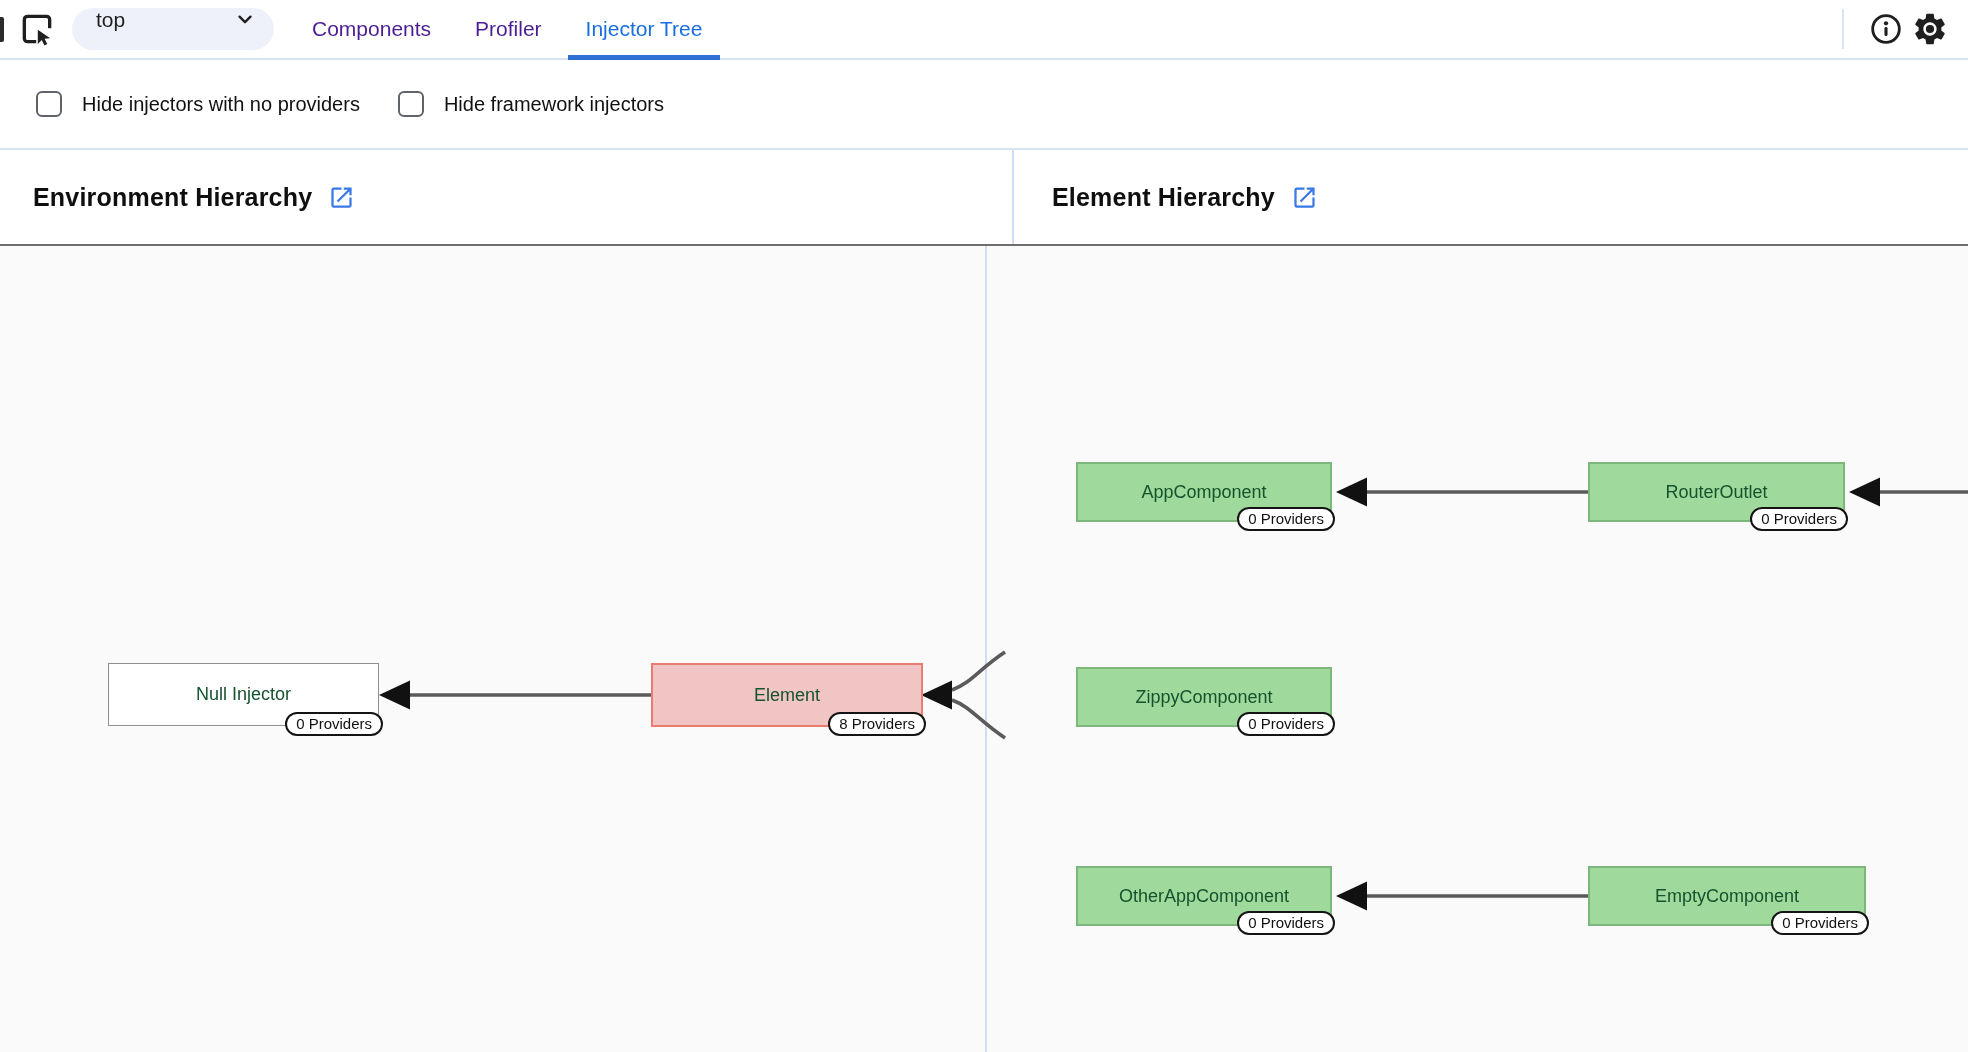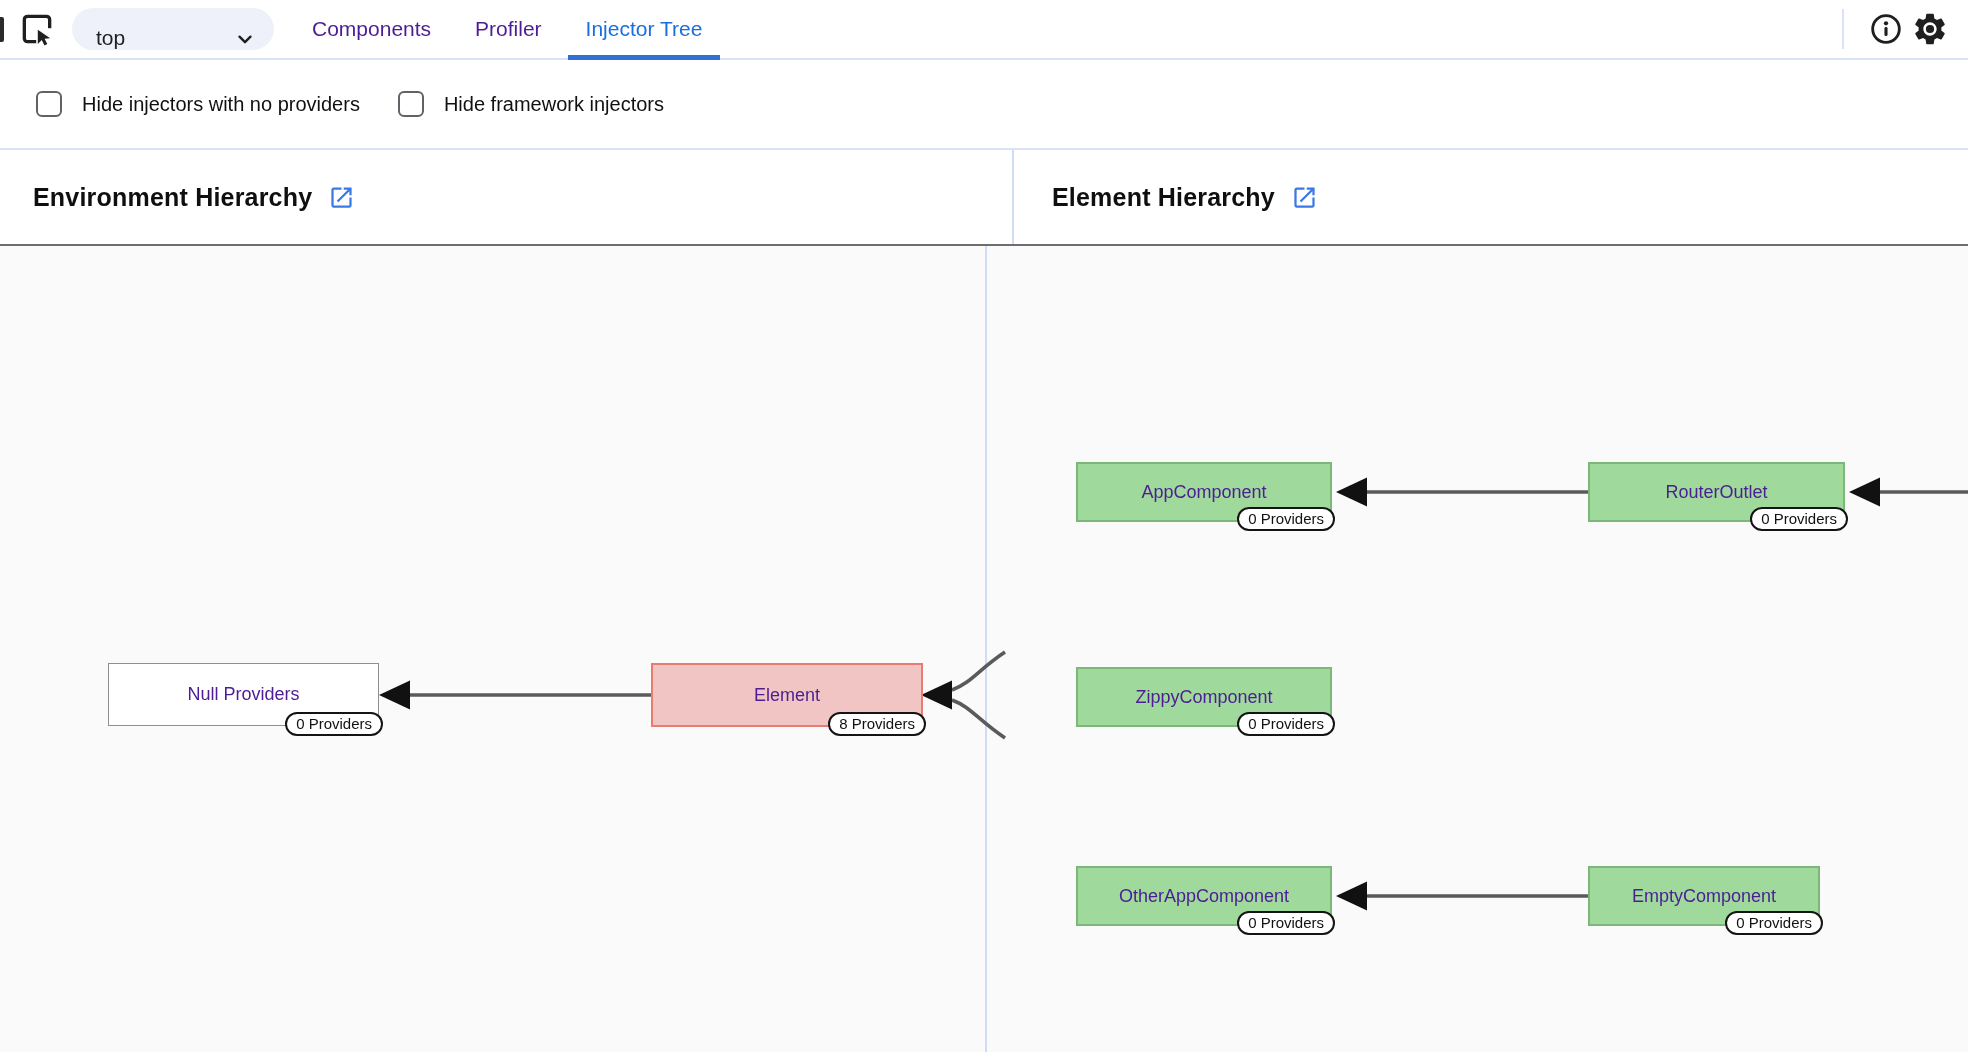--- a/index.html
+++ b/index.html
@@ -7,21 +7,21 @@
     font-family:"Liberation Sans", sans-serif; color:#202124; }
   #app { width:1968px; height:1052px; display:flex; flex-direction:column; }
 
   
   .toolbar { height:60px; display:flex; align-items:center;
     border-bottom:2px solid #d9e3f8; background:#fff; position:relative; }
   .clipped-sliver { width:4px; height:25px; background:#2b2b2b; border-radius:0 2px 2px 0; }
   .inspect-btn { width:40px; height:40px; margin-left:13px; display:flex;
     align-items:center; justify-content:center; cursor:pointer; }
   .frame-pill { margin-left:15px; width:202px; height:42px; border-radius:21px;
-    background:#eef1fa; display:flex; align-items:flex-end; padding:0 18px 0 24px;
+    background:#eef1fa; display:flex; align-items:flex-start; padding:0 18px 0 24px;
     cursor:pointer; }
   .frame-pill .val { font-size:21px; color:#1f1f1f; flex:1; }
   .tabs { display:flex; height:100%; margin-left:20px; }
   .tab { height:100%; display:flex; align-items:center; padding:0 18px;
     margin-right:8px; font-size:21px; color:#4c1d95; position:relative; cursor:pointer; }
   .tab.active { color:#1a6fe0; font-weight:500; }
   .tab.active .underline { position:absolute; left:0; right:0; bottom:-2px;
     height:5px; background:#2f6fd6; }
   .toolbar-right { margin-left:auto; display:flex; align-items:center;
     padding-right:16px; }
@@ -49,21 +49,21 @@
   .open-link { margin-left:16px; width:27px; height:27px; display:flex;
     align-items:center; justify-content:center; cursor:pointer; }
 
   
   .graph-row { position:relative; flex:1; background:#fafafa; overflow:hidden; }
   .graph-vdiv { position:absolute; left:985px; top:0; width:2px; height:100%;
     background:#cfdcf5; }
   #edge-layer { position:absolute; left:0; top:0; width:1968px; height:806px; }
   .node { position:absolute; display:flex; align-items:center; justify-content:center;
     cursor:pointer; }
-  .node .nlabel { font-size:18px; color:#4c1d95; }
+  .node .nlabel { font-size:18px; color:#14532d; }
   .node .badge { position:absolute; right:-5px; bottom:-11px; background:#fff;
     border:2px solid #141414; border-radius:13px; font-size:15px; color:#111;
     padding:1px 9px 2px 9px; white-space:nowrap; }
   .node.type-null        { background:#ffffff; border:1.5px solid #8f8f8f; }
   .node.type-environment { background:#f1c5c3; border:2px solid #e97b71; }
   .node.type-element     { background:#9fd99b; border:2px solid #7cb87a; }
 </style>
 </head>
 <body>
 
@@ -161,21 +161,21 @@
         <line x1="1879" y1="246" x2="1968" y2="246" stroke="#5a5a5a" stroke-width="3.6"></line>
         <polygon points="1849,246 1880,231.5 1880,260.5" fill="#111111"></polygon>
         <line x1="1366" y1="650" x2="1588" y2="650" stroke="#5a5a5a" stroke-width="3.6"></line>
         <polygon points="1336,650 1367,635.5 1367,664.5" fill="#111111"></polygon>
         <path d="M 1005 406 C 978 424 971 437 952 444" fill="none" stroke="#5a5a5a" stroke-width="3.6"></path>
         <path d="M 1005 492 C 978 474 971 461 952 454" fill="none" stroke="#5a5a5a" stroke-width="3.6"></path>
         <polygon points="921,449 952,434.5 952,463.5" fill="#111111"></polygon>
       </svg>
 
   <div class="node type-null" style="left: 108px; top: 417px; width: 271px; height: 63px;">
-        <span class="nlabel">Null Providers</span>
+        <span class="nlabel">Null Injector</span>
         <span class="badge">0 Providers</span>
       </div>
       <div class="node type-environment" style="left: 651px; top: 417px; width: 272px; height: 64px;">
         <span class="nlabel">Element</span>
         <span class="badge">8 Providers</span>
       </div>
       <div class="node type-element" style="left: 1076px; top: 216px; width: 256px; height: 60px;">
         <span class="nlabel">AppComponent</span>
         <span class="badge">0 Providers</span>
       </div>
@@ -184,19 +184,19 @@
         <span class="badge">0 Providers</span>
       </div>
       <div class="node type-element" style="left: 1076px; top: 421px; width: 256px; height: 60px;">
         <span class="nlabel">ZippyComponent</span>
         <span class="badge">0 Providers</span>
       </div>
       <div class="node type-element" style="left: 1076px; top: 620px; width: 256px; height: 60px;">
         <span class="nlabel">OtherAppComponent</span>
         <span class="badge">0 Providers</span>
       </div>
-      <div class="node type-element" style="left: 1588px; top: 620px; width: 232px; height: 60px;">
+      <div class="node type-element" style="left: 1588px; top: 620px; width: 278px; height: 60px;">
         <span class="nlabel">EmptyComponent</span>
         <span class="badge">0 Providers</span>
       </div>
     </div>
 
 </div>
 
 </body></html>

